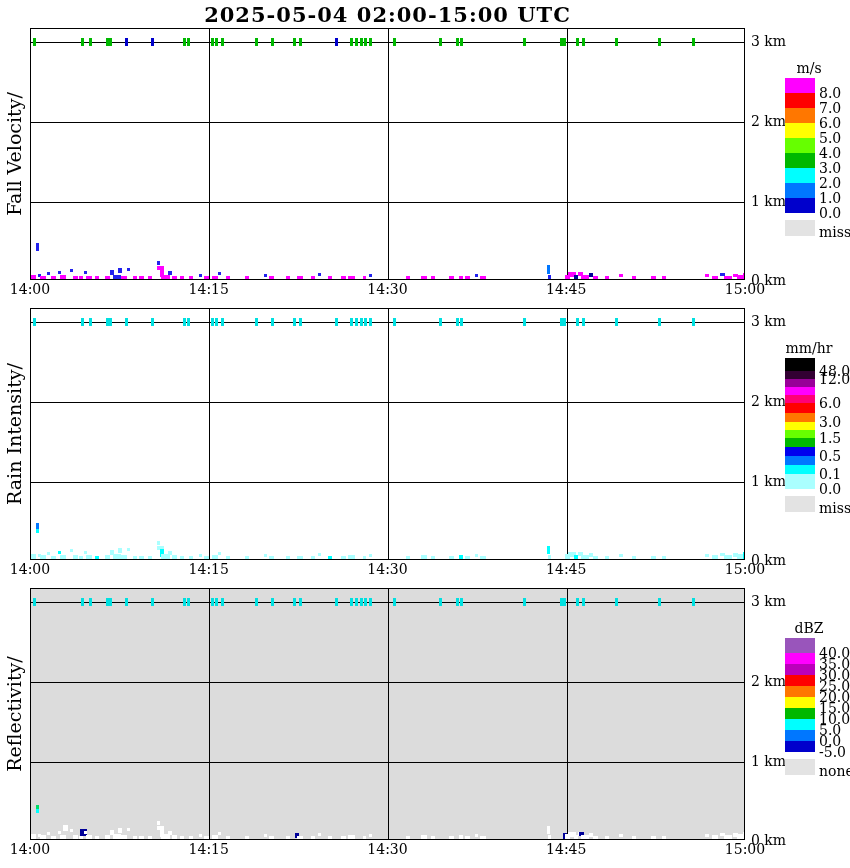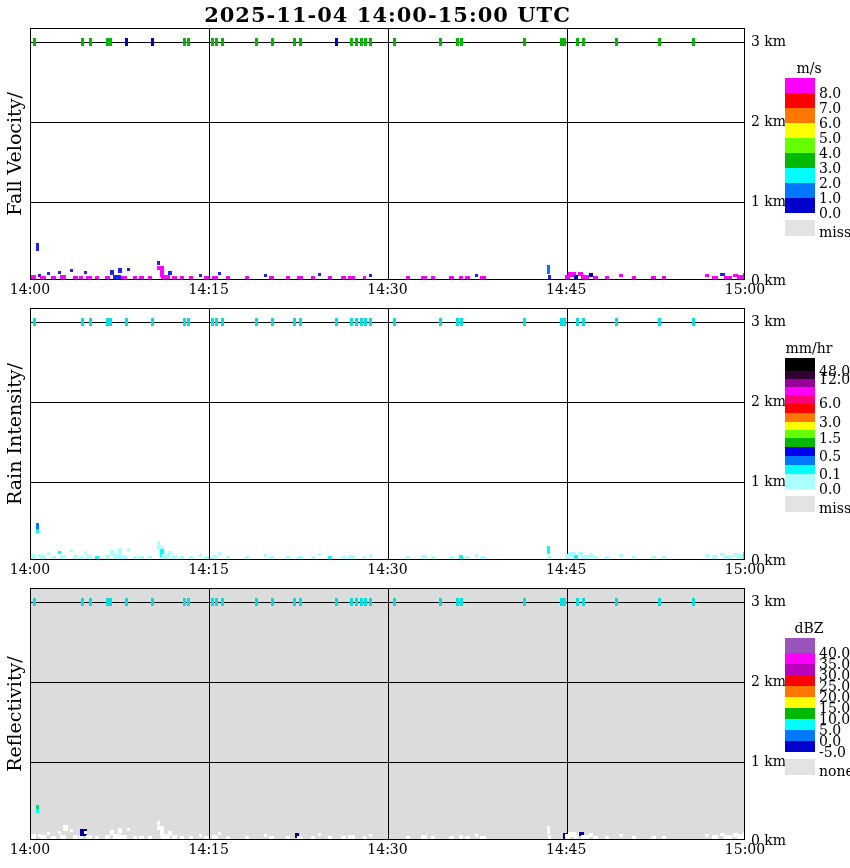--- a/index.html
+++ b/index.html
@@ -17,21 +17,21 @@
   .yl{position:absolute;width:252px;height:24px;line-height:24px;text-align:center;
       font-size:19px;transform:rotate(-90deg);transform-origin:0 0;}
   .lg-cell{position:absolute;left:785px;width:30px;}
   .lg-lab{position:absolute;left:819px;width:60px;font-size:14px;height:16px;line-height:16px;}
   .lg-title{position:absolute;left:780px;width:58px;text-align:center;font-size:14px;height:14px;line-height:14px;}
 </style>
 </head>
 <body>
 
 <div id="stage">
-  <div id="chart-title">2025-11-04  14:00-15:00 UTC</div>
+  <div id="chart-title">2025-05-04  02:00-15:00 UTC</div>
   <div id="plots">
       <div class="panel" style="left: 30px; top: 28px; width: 715px; height: 252px; background: rgb(255, 255, 255);">
         <div class="hl" style="top: 13px;"></div>
         <div class="hl" style="top: 93px;"></div>
         <div class="hl" style="top: 173px;"></div>
         <div class="vl" style="left: 178.25px;"></div>
         <div class="vl" style="left: 357px;"></div>
         <div class="vl" style="left: 535.75px;"></div>
         <div class="mk" style="left: 2.075px; top: 9px; background: rgb(0, 184, 0);"></div>
         <div class="mk" style="left: 49.7417px; top: 9px; background: rgb(0, 184, 0);"></div>

